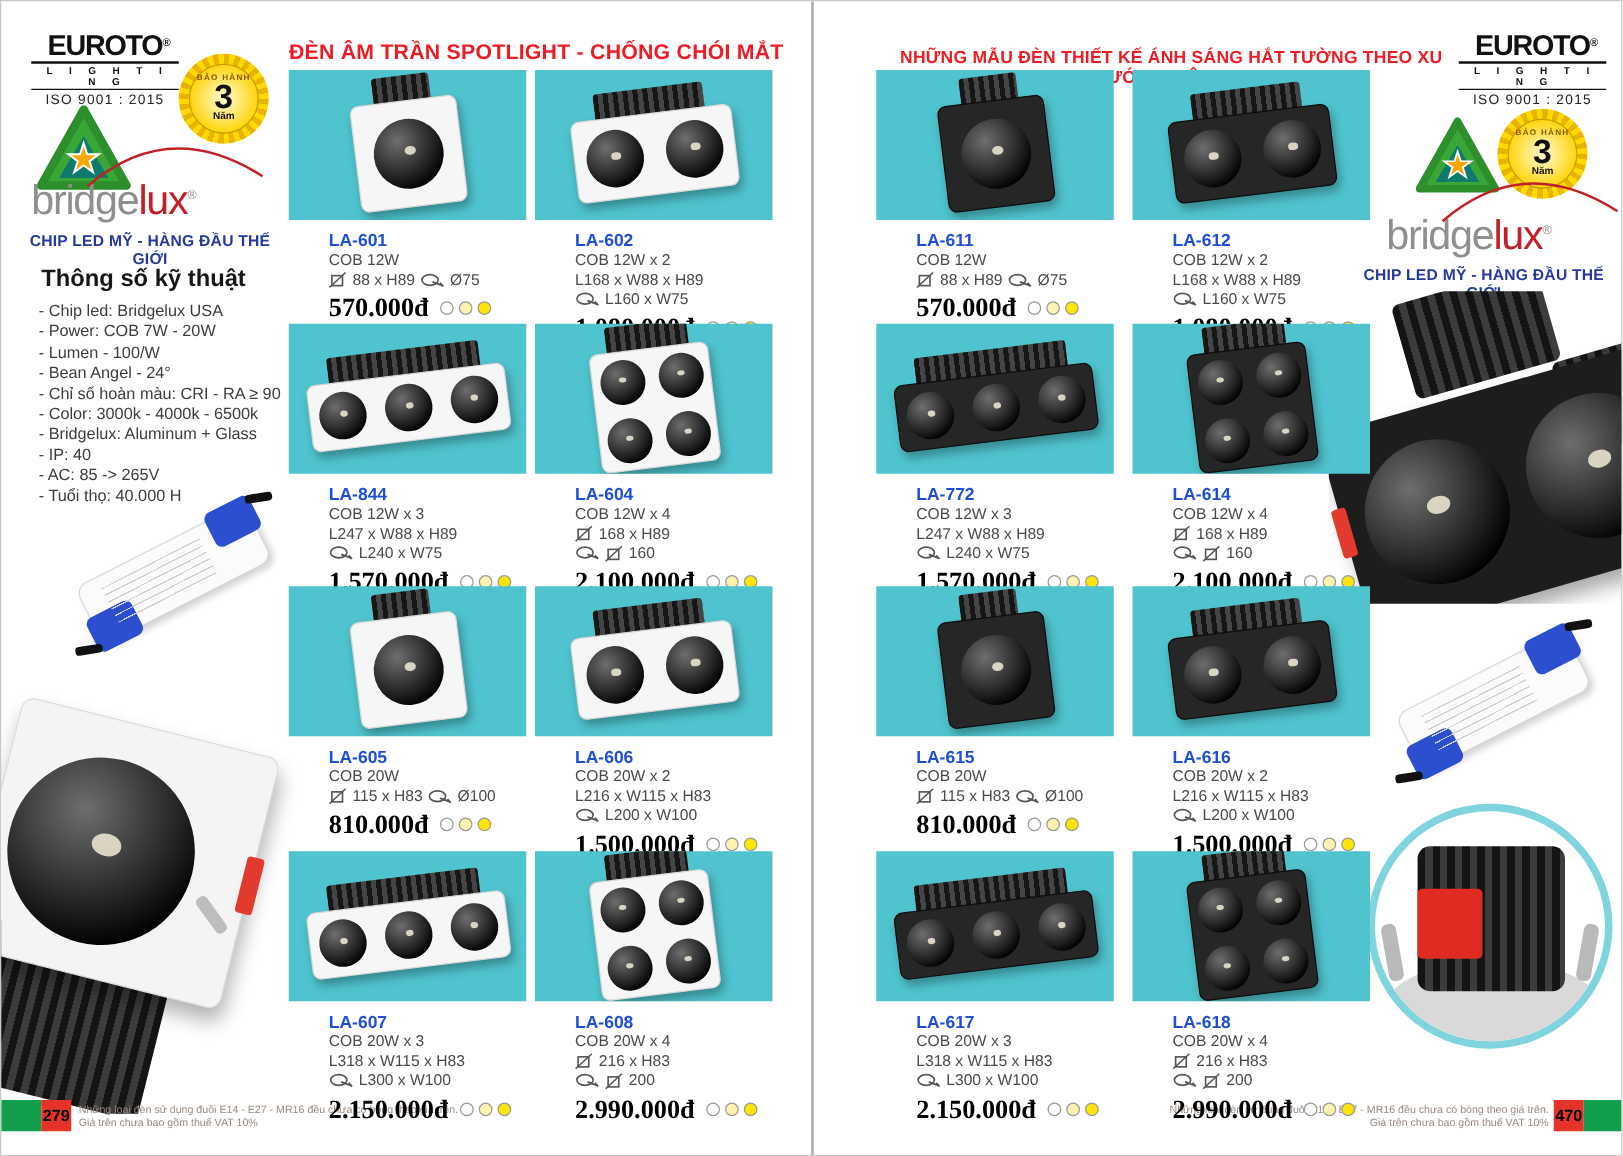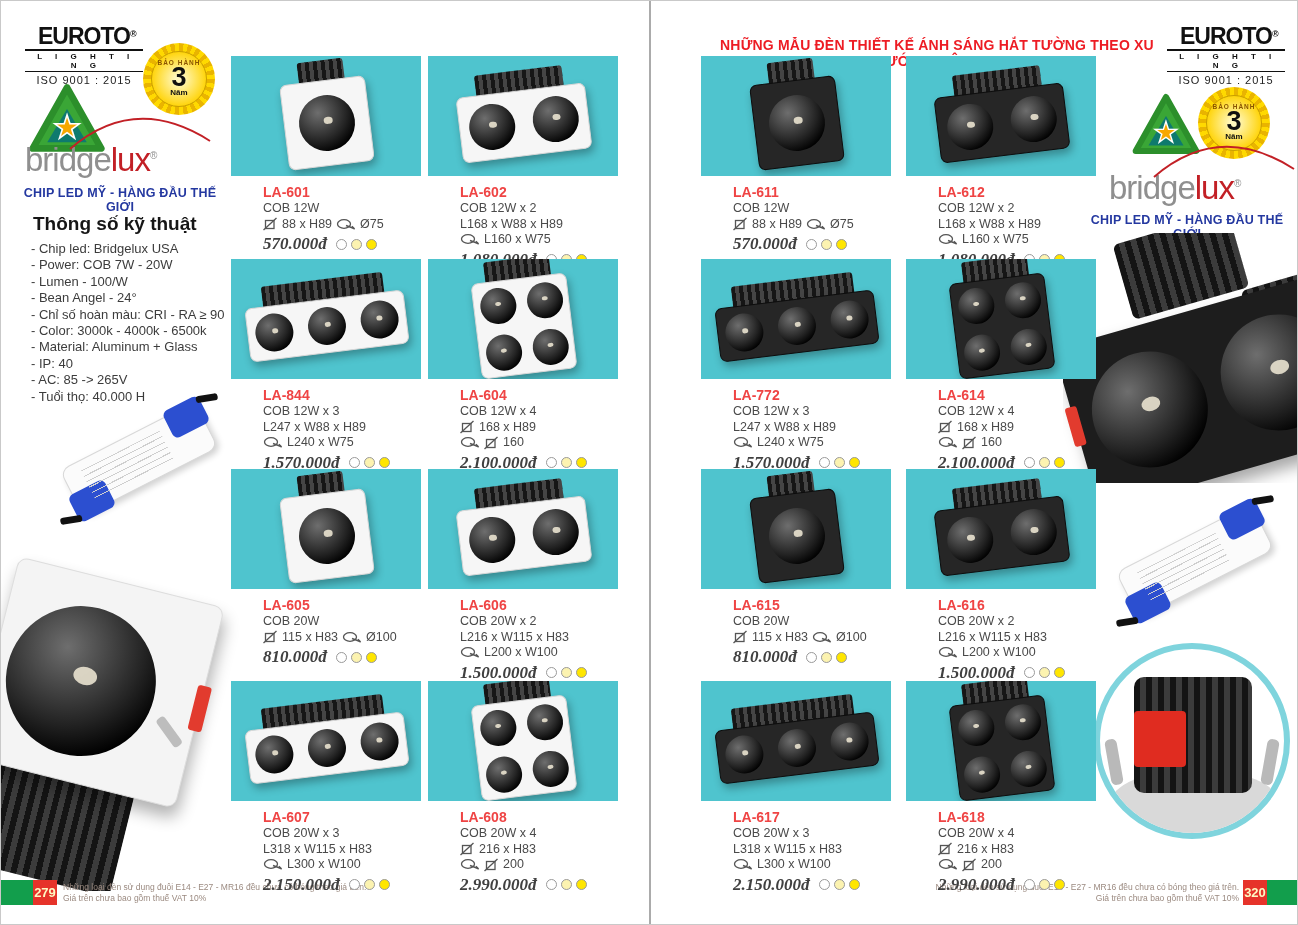--- a/index.html
+++ b/index.html
@@ -26,24 +26,24 @@
   .tagline{position:absolute;font-size:12.5px;font-weight:800;color:#2438a0;letter-spacing:.2px;}
   .ptitle{position:absolute;color:#ed1c24;font-weight:800;text-align:center;letter-spacing:.2px;}
 
   
   .spec-h{position:absolute;font-size:19px;font-weight:800;color:#161616;}
   .spec-list{position:absolute;font-size:13px;color:#3c3c3c;line-height:16.4px;}
 
   
   .tile{position:absolute;width:190px;height:120px;background:#4fc4ce;overflow:hidden;}
   .pinfo{position:absolute;width:170px;}
-  .pcode{font-size:14px;font-weight:800;color:#ef4444;line-height:17px;}
+  .pcode{font-size:14px;font-weight:800;color:#1d4ed8;line-height:17px;}
   .pline{font-size:12.5px;color:#4a4a4a;line-height:15.5px;display:flex;align-items:center;gap:4px;white-space:nowrap;}
   .prow{display:flex;align-items:center;gap:9px;margin-top:2px;}
-  .price{font-family:"Liberation Serif",serif;font-style:italic;font-weight:700;font-size:17px;color:#404040;}
+  .price{font-family:"Liberation Serif",serif;font-weight:700;font-size:21px;color:#000000;}
   .dots{display:flex;gap:4px;}
   .dot{width:11px;height:11px;border-radius:50%;border:1px solid #9a9a9a;box-sizing:border-box;display:inline-block;}
 
   
   .fixture{position:absolute;transform:rotate(-7deg);}
   .hs{position:absolute;left:50%;transform:translateX(-50%);height:24px;border-radius:3px 3px 0 0;
       background:repeating-linear-gradient(90deg,#161616 0 4px,#454545 4px 8px);}
   .trim{position:relative;border-radius:7px;display:grid;box-shadow:2px 5px 8px rgba(0,0,0,.30);}
   .trim.white{background:#f6f6f6;border:1px solid #d7d7d7;}
   .trim.black{background:#262626;border:1px solid #0d0d0d;}
@@ -55,29 +55,30 @@
   .driver .cap{position:absolute;width:40px;height:30px;background:#2c4fd0;border-radius:6px;}
   .driver .cap.a{right:-6px;top:-6px;}
   .driver .cap.b{left:-6px;bottom:-6px;}
   .driver .wire{position:absolute;width:22px;height:7px;background:#111;border-radius:3px;}
   .driver .wire.a{right:-24px;top:-2px;transform:rotate(18deg);}
   .driver .wire.b{left:-24px;bottom:-2px;transform:rotate(18deg);}
   .driver .lbl{position:absolute;left:18px;top:9px;right:44px;bottom:9px;
       background:repeating-linear-gradient(#cfcfcf 0 1px,transparent 1px 6px);}
   .finsblock{background:repeating-linear-gradient(90deg,#141414 0 6px,#3c3c3c 6px 12px);}
   .footer-note{position:absolute;font-size:8.5px;color:#9b8a80;line-height:10.5px;}
-  .pageno{position:absolute;width:24px;height:25px;background:#e6332a;color:#fef9c3;font-size:13px;font-weight:800;text-align:center;line-height:25px;}
+  .pageno{position:absolute;width:24px;height:25px;background:#e6332a;color:#000000;font-size:13px;font-weight:800;text-align:center;line-height:25px;}
   .greenbar{position:absolute;height:25px;background:#129e4c;}
 </style>
 </head>
 <body>
 
 <div id="page">
   <div id="divider"></div>
 
+  <div class="ptitle" style="left:228px;top:31px;width:400px;font-size:17px;">ĐÈN ÂM TRẦN SPOTLIGHT - CHỐNG CHÓI MẮT</div>
 
   <div class="euroto" style="left:24px;top:24px;">
     <div class="nm"><span>EUROTO</span><sup>®</sup></div>
     <div class="lt">L I G H T I N G</div>
     <div class="iso">ISO 9001 : 2015</div>
   </div>
 
   <div class="badge" style="left:142px;top:42px;">
     <div class="burst"></div>
     <div class="badge-in">
@@ -104,21 +105,21 @@
   <div class="tagline" style="left:14px;top:185px;width:210px;text-align:center;">CHIP LED MỸ - HÀNG ĐẦU THẾ GIỚI</div>
 
   <div class="spec-h" style="left:32px;top:212px;">Thông số kỹ thuật</div>
   <div class="spec-list" style="left:30px;top:240px;width:200px;" id="spec-list">
       <div>- Chip led: Bridgelux USA</div>
       <div>- Power: COB 7W - 20W</div>
       <div>- Lumen - 100/W</div>
       <div>- Bean Angel - 24°</div>
       <div>- Chỉ số hoàn màu: CRI - RA ≥ 90</div>
       <div>- Color: 3000k - 4000k - 6500k</div>
-      <div>- Material: Aluminum + Glass</div>
+      <div>- Bridgelux: Aluminum + Glass</div>
       <div>- IP: 40</div>
       <div>- AC: 85 -&gt; 265V</div>
       <div>- Tuổi thọ: 40.000 H</div>
     </div>
 
   <div class="driver" style="left:62px;top:432px;transform:rotate(-27deg);">
     <div class="cap a"></div>
     <div class="cap b"></div>
     <div class="wire a"></div>
     <div class="wire b"></div>
@@ -197,21 +198,21 @@
     <div class="finsblock" style="position:absolute;left:34px;top:28px;width:118px;height:116px;border-radius:10px;"></div>
     <div style="position:absolute;left:34px;top:62px;width:52px;height:56px;background:#e02c20;border-radius:4px;"></div>
     <div style="position:absolute;left:8px;top:90px;width:12px;height:46px;background:#b9b9b9;border-radius:5px;transform:rotate(-10deg);"></div>
     <div style="position:absolute;right:8px;top:90px;width:12px;height:46px;background:#b9b9b9;border-radius:5px;transform:rotate(10deg);"></div>
   </div>
 
   <div class="footer-note" style="left:900px;top:881px;width:338px;text-align:right;">
     <div>Những loại đèn sử dụng đuôi E14 - E27 - MR16 đều chưa có bóng theo giá trên.</div>
     <div>Giá trên chưa bao gồm thuế VAT 10%</div>
   </div>
-  <div class="pageno" style="left:1242px;top:879px;">320</div>
+  <div class="pageno" style="left:1242px;top:879px;">470</div>
   <div class="greenbar" style="left:1266px;top:879px;width:32px;"></div>
 
   <div id="grid-left">
       <div class="tile" title="single white square recessed spotlight" style="left: 230px; top: 55px;">
         <div class="fixture" style="left: 53px; top: 24px;">
           <div class="hs" style="width: 46px; top: -20px;"></div>
           <div class="trim white" style="width: 84px; height: 84px; grid-template-columns: repeat(1, 1fr); place-items: center;">
             <div class="hole" style="width: 56px; height: 56px;"></div>
           </div>
         </div>

